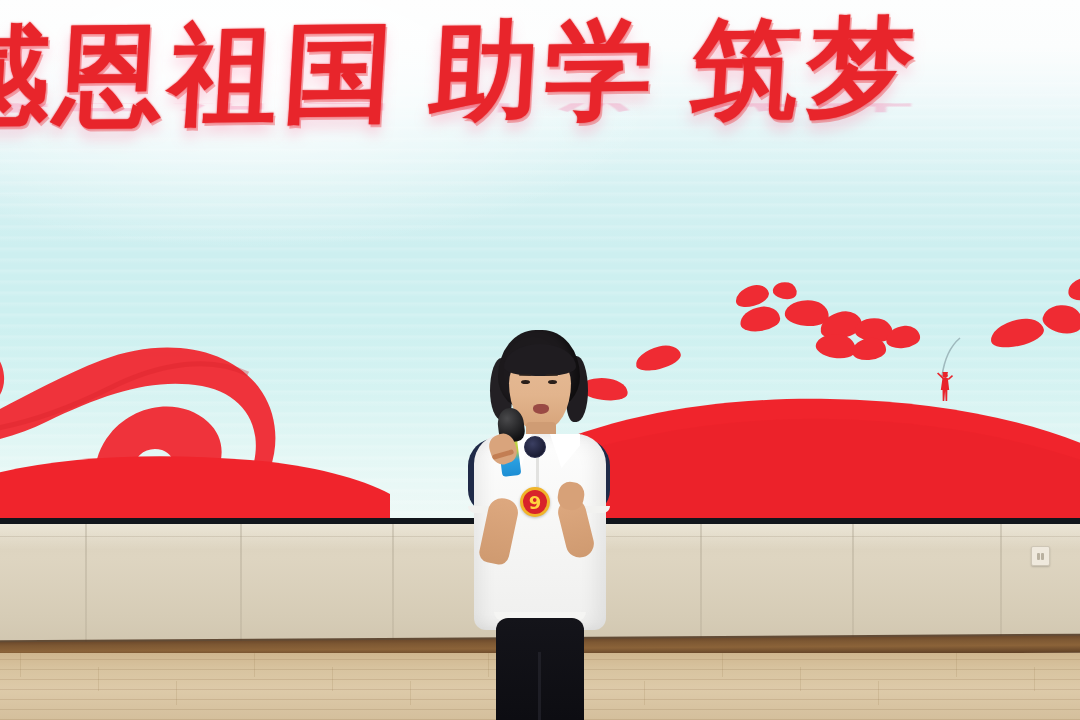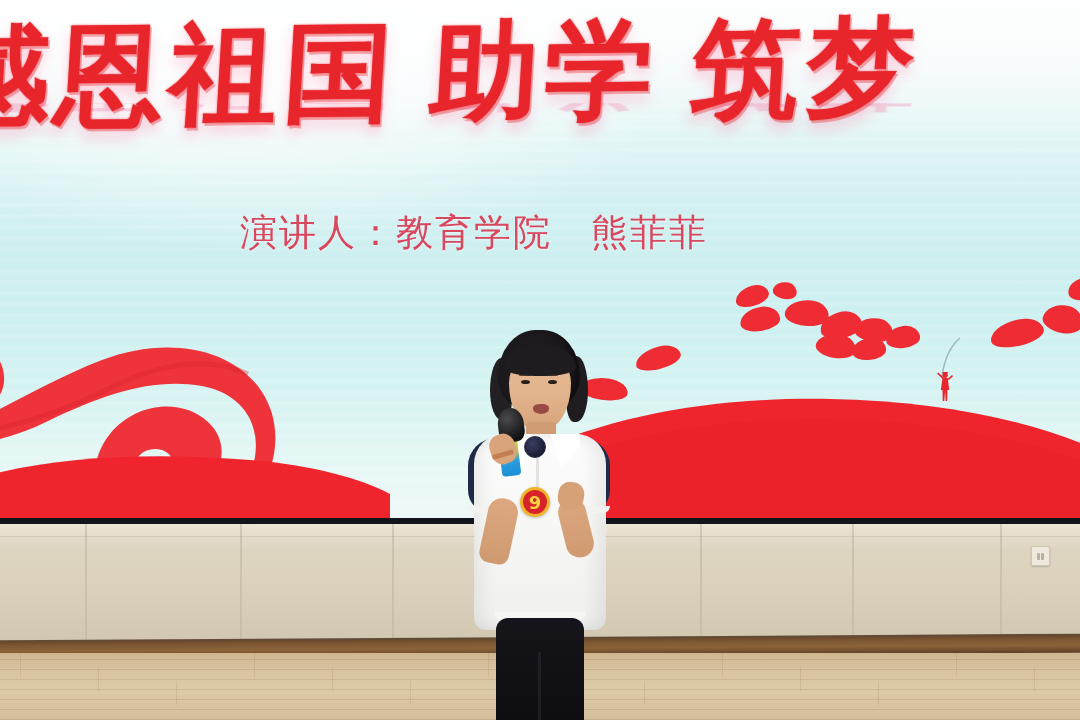--- a/index.html
+++ b/index.html
@@ -348,21 +348,20 @@
       <path d="M7,2 a2.6,2.6 0 1,1 4.4,0 a2.6,2.6 0 1,1 -4.4,0 Z" fill="#e8242c"></path>
       <path d="M6.5,6 L11.8,6 L13.2,18 L11.4,18 L11.2,29 L9.6,29 L9.1,19 L8.3,29 L6.7,29 L6.5,18 L4.8,18 Z" fill="#e8242c"></path>
       <path d="M6.6,7 L1.0,1.5 L2.2,0.4 L8.0,5.8 Z" fill="#e8242c"></path>
       <path d="M11.6,7 L16.0,3.0 L17.0,4.2 L12.8,8.0 Z" fill="#e8242c"></path>
     </svg>
 
     <div class="banner-reflect">感恩祖国  助学  筑梦</div>
 
     <div class="banner">感恩祖国  助学  筑梦</div>
 
-    <div class="subtitle">演讲人：教育学院　熊菲菲</div>
   </div>
 
   <div class="person">
     <div class="hair-side-l"></div>
     <div class="hair-side-r"></div>
     <div class="hair"></div>
     <div class="face"></div>
     <div class="fringe"></div>
     <div class="brow l"></div>
     <div class="brow r"></div>

